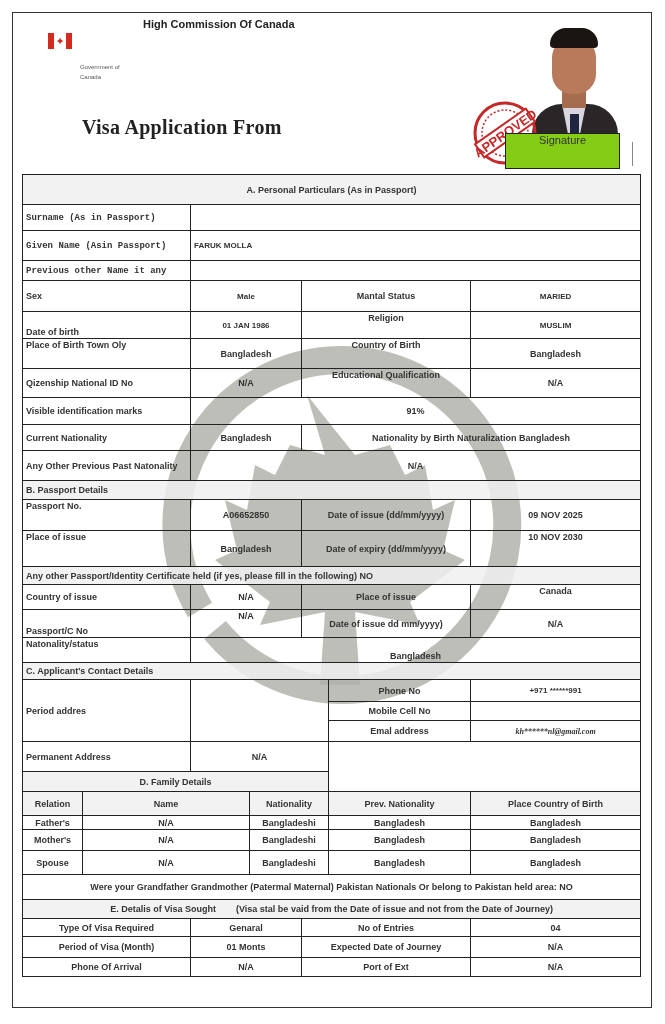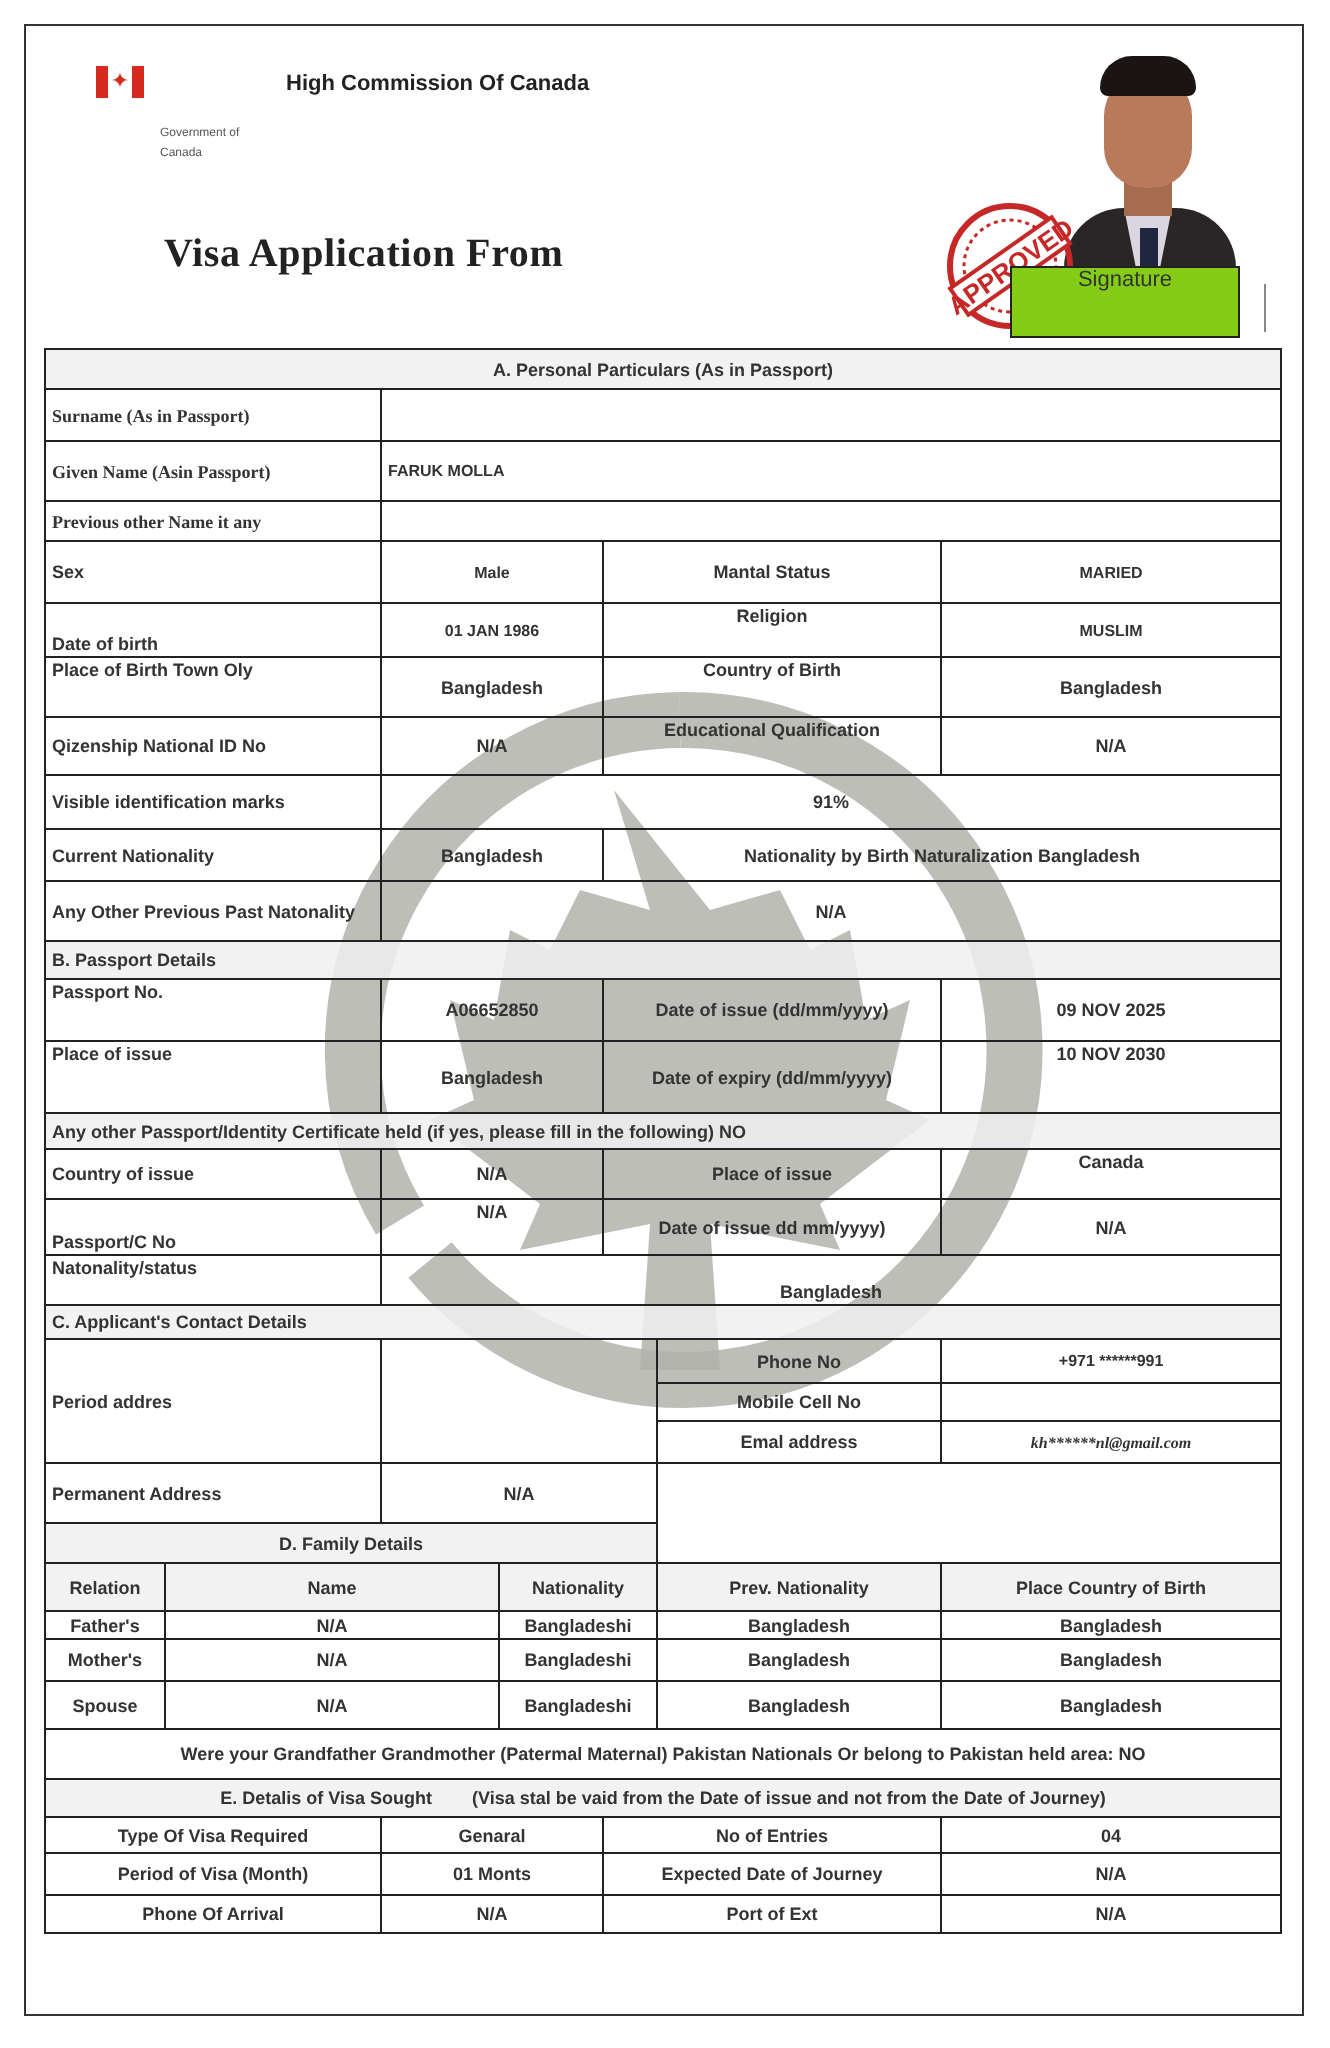--- a/index.html
+++ b/index.html
@@ -3,42 +3,42 @@
 <meta charset="utf-8">
 <style>
   * { box-sizing: border-box; margin: 0; padding: 0; }
   html, body { width: 665px; height: 1024px; background: #fff; overflow: hidden; }
   body { position: relative; font-family: "Liberation Sans", "DejaVu Sans", sans-serif; color: #222; }
   .page-frame { position: absolute; left: 12px; top: 12px; width: 640px; height: 996px; border: 1.5px solid #333; background: #fff; }
   .flag { position: absolute; left: 48px; top: 33px; width: 24px; height: 16px; }
   .flag .bar { position: absolute; top: 0; width: 6px; height: 16px; background: #d52b1e; }
   .flag .bar.l { left: 0; } .flag .bar.r { right: 0; }
   .flag .leaf { position: absolute; left: 7px; top: 2px; width: 10px; height: 12px; color: #d52b1e; font-size: 11px; line-height: 12px; text-align: center; }
-  .commission { position: absolute; left: 143px; top: 36px; font-size: 11px; font-weight: bold; color: #222; }
+  .commission { position: absolute; left: 143px; top: 18px; font-size: 11px; font-weight: bold; color: #222; }
   .gov { position: absolute; left: 80px; top: 62px; font-size: 6px; color: #555; line-height: 10px; width: 60px; }
   .form-title { position: absolute; left: 82px; top: 116px; font-family: "Liberation Serif", "DejaVu Serif", serif; font-size: 20px; font-weight: bold; color: #222; letter-spacing: 0.3px; }
   .photo { position: absolute; left: 528px; top: 22px; width: 92px; height: 118px; overflow: hidden; }
   .photo .bg { position: absolute; inset: 0; background: #fff; }
   .photo .suit { position: absolute; left: 4px; top: 82px; width: 86px; height: 50px; background: #2a2526; border-radius: 30px 30px 0 0; }
   .photo .shirt { position: absolute; left: 34px; top: 82px; width: 24px; height: 36px; background: #d9d6e0; clip-path: polygon(0 0,100% 0,70% 100%,30% 100%); }
   .photo .tie { position: absolute; left: 42px; top: 92px; width: 9px; height: 20px; background: #1f2740; }
   .photo .neck { position: absolute; left: 34px; top: 64px; width: 24px; height: 22px; background: #a56c4e; }
   .photo .face { position: absolute; left: 24px; top: 14px; width: 44px; height: 58px; background: #b87a5b; border-radius: 22px 22px 20px 20px; }
   .photo .hair { position: absolute; left: 22px; top: 6px; width: 48px; height: 20px; background: #1a1413; border-radius: 24px 24px 6px 6px; }
   .stamp { position: absolute; left: 472px; top: 100px; width: 66px; height: 66px; }
   .sig-box { position: absolute; left: 505px; top: 133px; width: 115px; height: 36px; border: 1.5px solid #222; background: #84cc16; display: flex; align-items: flex-start; justify-content: center; font-size: 11px; font-weight: normal; color: #333; }
   .sig-rule { position: absolute; left: 632px; top: 142px; width: 1px; height: 24px; background: #888; }
 
   .watermark { position: absolute; left: 155px; top: 340px; width: 370px; height: 370px; pointer-events: none; z-index: 0; }
 
   table.form { position: absolute; left: 22px; top: 174px; width: 618px; border-collapse: collapse; table-layout: fixed; z-index: 1; background: transparent; }
   table.form td { border: 1px solid #222; font-size: 9px; font-weight: bold; color: #333; padding: 1px 3px; vertical-align: middle; background: transparent; }
   td.c { text-align: center; }
   td.sec { background: rgba(240,240,240,0.85) !important; }
-  td.serif { font-family: Liberation Serif, serif; font-size: 10px; color: #222; }
+  td.serif { font-family: Liberation Mono, monospace; font-size: 10px; color: #222; }
   .lbl-bottom { vertical-align: bottom !important; }
   .lbl-top { vertical-align: top !important; margin-top: 11px; }
   .val-small { font-size: 8px !important; }
   .email { font-style: italic; font-size: 8px !important; font-family: Liberation Serif, serif; }
 </style>
 </head>
 <body>
 
 <div class="page-frame"></div>
 
@@ -90,21 +90,21 @@
       <col style="width:108px">
       <col style="width:59px">
       <col style="width:52px">
       <col style="width:27px">
       <col style="width:38px">
       <col style="width:104px">
       <col style="width:170px">
   </colgroup>
 
   <tbody>
-      <tr style="height:20px">
+      <tr style="height:30px">
         <td colspan="8" class="c sec">A. Personal Particulars  (As in Passport)</td>
       </tr>
   <tr style="height:26px">
     <td colspan="2" class="serif">Surname (As in Passport)</td>
     <td colspan="6"></td>
   </tr>
   <tr style="height:30px">
     <td colspan="2" class="serif">Given Name (Asin Passport)</td>
     <td colspan="6" class="val-small">FARUK MOLLA</td>
   </tr>

